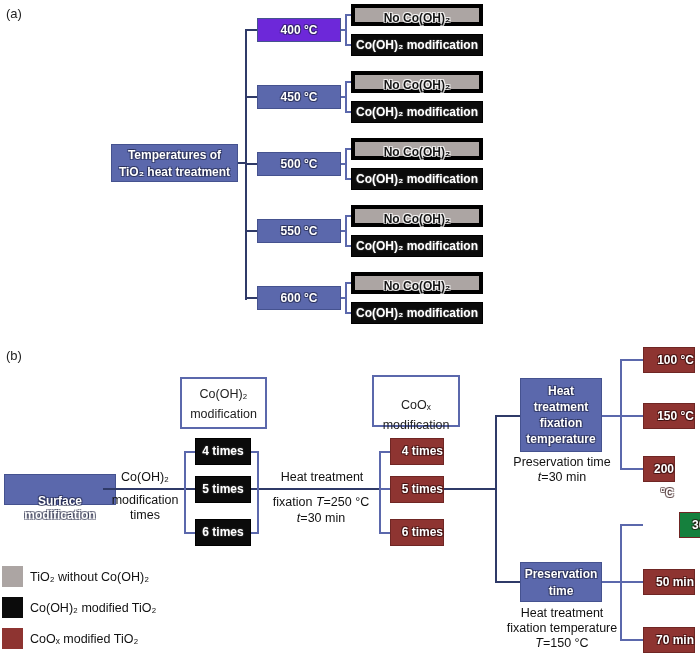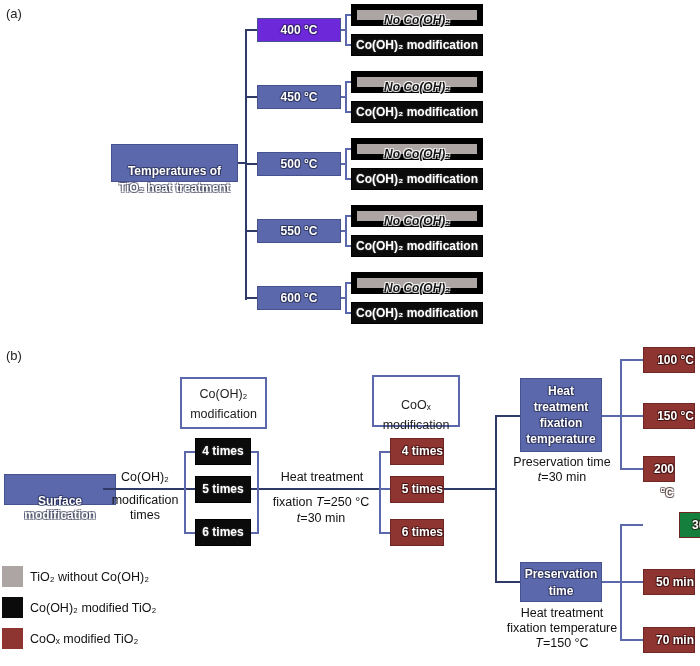--- a/index.html
+++ b/index.html
@@ -3,43 +3,43 @@
 <meta charset="utf-8">
 <style>
   html,body{margin:0;padding:0;background:#fff;}
   #canvas{
     position:relative;width:700px;height:666px;background:#ffffff;overflow:hidden;
     font-family:"Liberation Sans","DejaVu Sans",sans-serif;color:#111;
   }
   .box{position:absolute;box-sizing:border-box;text-align:center;font-weight:bold;font-size:12px;}
   .blue{color:#fff;border:1px solid #45528f;
     text-shadow:-1px -1px 0 rgba(25,30,60,.5),1px -1px 0 rgba(25,30,60,.5),-1px 1px 0 rgba(25,30,60,.5),1px 1px 0 rgba(25,30,60,.5);}
-  .graybx{color:#141414;border:6px solid #000000;
-    text-shadow:-1px -1px 0 rgba(255,255,255,.75),1px -1px 0 rgba(255,255,255,.75),-1px 1px 0 rgba(255,255,255,.75),1px 1px 0 rgba(255,255,255,.75);font-style:italic;}
+  .graybx{color:#141414;border:4px solid #000000;
+    text-shadow:-1px -1px 0 rgba(255,255,255,.75),1px -1px 0 rgba(255,255,255,.75),-1px 1px 0 rgba(255,255,255,.75),1px 1px 0 rgba(255,255,255,.75);}
   .blackbx{color:#fff;border:1px solid #000;text-shadow:0 0 2px rgba(255,255,255,.35);}
   .redbx{color:#fff;border:1px solid #6f2624;
     text-shadow:-1px -1px 0 rgba(40,10,10,.55),1px -1px 0 rgba(40,10,10,.55),-1px 1px 0 rgba(40,10,10,.55),1px 1px 0 rgba(40,10,10,.55);text-align:right;}
   .outlinebx{position:absolute;box-sizing:border-box;background:#fff;border:2px solid #5b68ac;
     color:#222;font-size:12.5px;text-align:center;font-weight:normal;}
   .ln{position:absolute;background:#2f3a68;}
   .bln{background:#5b68ac;}
   .ann{position:absolute;font-size:12.5px;color:#111;text-align:center;line-height:15px;}
   .plabel{position:absolute;font-size:13px;color:#222;}
   .swatch{position:absolute;width:21px;height:21px;}
   .legend-label{position:absolute;font-size:12.5px;color:#111;}
   i{font-style:italic;}
 </style>
 </head>
 <body>
 
 <div id="canvas">
 
   <div class="plabel" style="left:6px;top:6px;">(a)</div>
 
-  <div class="box blue" style="left: 111px; top: 144px; width: 127px; height: 38px; line-height: 17px; padding-top: 18px; background-color: rgb(91, 104, 172);">
+  <div class="box blue" style="left: 111px; top: 144px; width: 127px; height: 38px; line-height: 17px; padding-top: 2px; background-color: rgb(91, 104, 172);">
     <div>Temperatures of</div>
     <div>TiO₂ heat treatment</div>
   </div>
 
   <div class="ln" style="left:238px;top:162px;width:7px;height:2px;"></div>
   <div class="ln" style="left:245px;top:29px;width:2px;height:271px;"></div>
   <div class="ln" style="left:247px;top:29px;width:10px;height:2px;"></div>
   <div class="ln" style="left:247px;top:96px;width:10px;height:2px;"></div>
   <div class="ln" style="left:247px;top:163px;width:10px;height:2px;"></div>
   <div class="ln" style="left:247px;top:230px;width:10px;height:2px;"></div>

